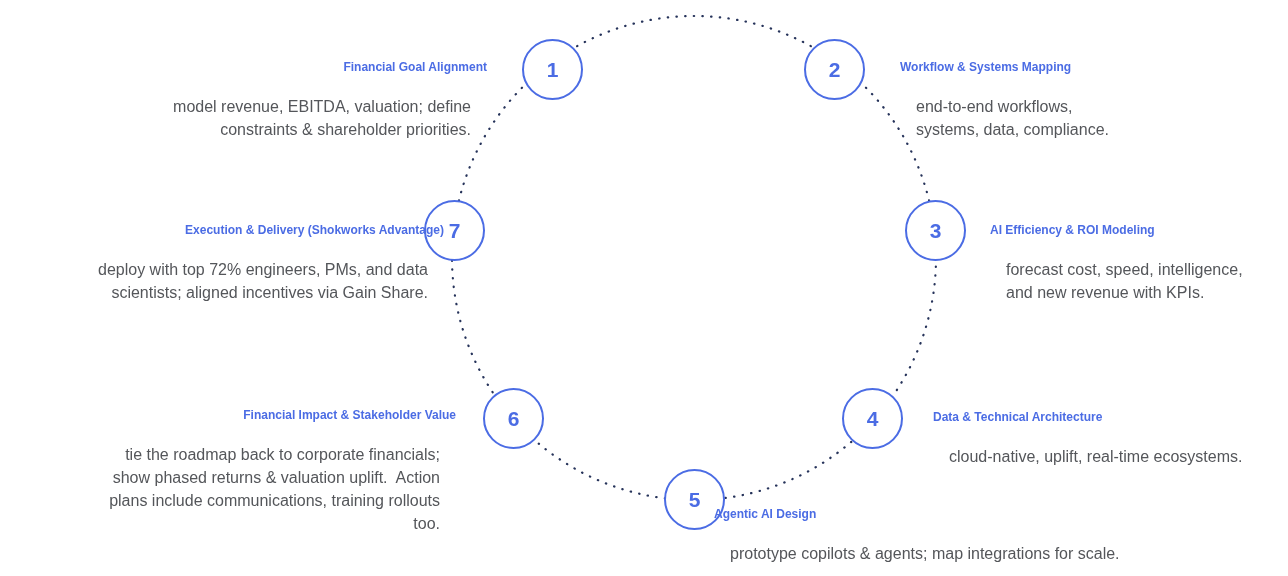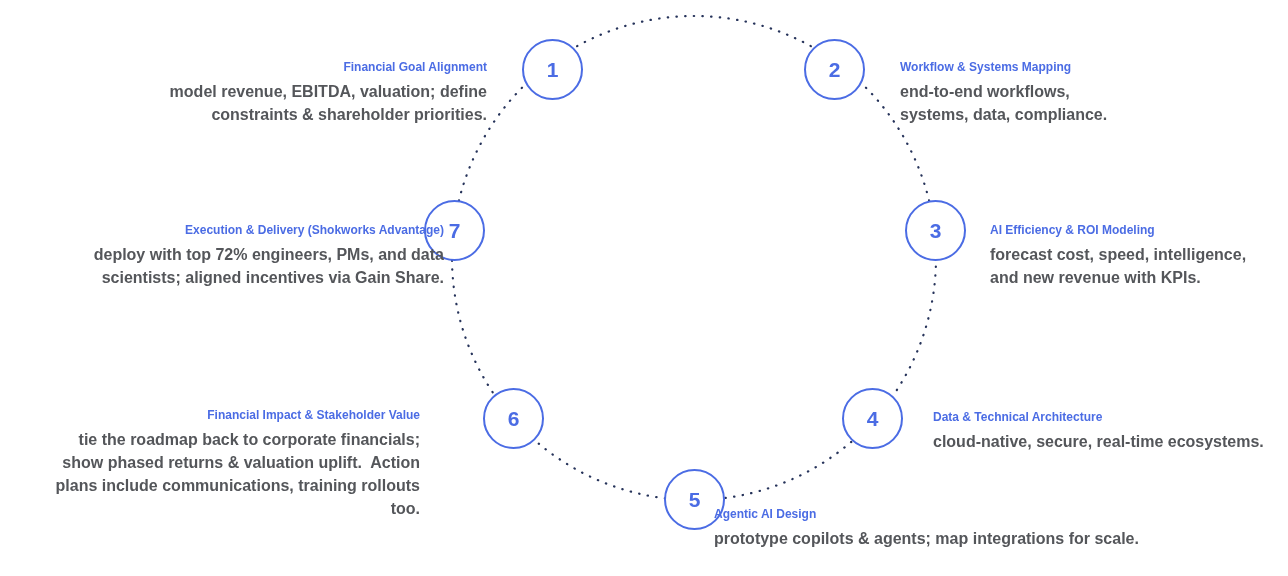--- a/index.html
+++ b/index.html
@@ -53,22 +53,22 @@
     font-size: 16px;
   }
   .textblock .step-title {
     margin: 0 0 1px 0;
     font-size: 12px;
     font-weight: 700;
     color: var(--accent-blue, #4b6ce4);
     white-space: pre-wrap;
   }
   .textblock .step-desc {
-    margin: 0;
-    font-weight: 700;
+    margin: 16px;
+    font-weight: 400;
     color: var(--body-text, #54565a);
     white-space: pre-wrap;
   }
   .align-right { text-align: right; }
   .align-left  { text-align: left; }
 
   
   .node-1 { left: 522px; top: 39px; }
   .node-2 { left: 804px; top: 39px; }
   .node-3 { left: 905px; top: 200px; }
@@ -76,21 +76,21 @@
   .node-5 { left: 664px; top: 469px; }
   .node-6 { left: 483px; top: 388px; }
   .node-7 { left: 424px; top: 200px; }
 
   
   .text-1 { right: 801px; top: 56px; }
   .text-2 { left: 900px;  top: 56px; }
   .text-3 { left: 990px;  top: 219px; }
   .text-4 { left: 933px;  top: 406px; }
   .text-5 { left: 714px;  top: 503px; }
-  .text-6 { right: 868px; top: 404px; text-align: right; }
+  .text-6 { right: 832px; top: 404px; text-align: right; }
   .text-7 { right: 844px; top: 219px; }
 </style>
 </head>
 <body>
 
 <div class="stage">
 
   <svg class="ring-svg" width="1288" height="576" aria-hidden="true">
     <circle cx="694" cy="258" r="242"></circle>
   </svg>
@@ -130,21 +130,21 @@
   </div>
 
   <div class="textblock text-3 align-left">
     <h3 class="step-title">AI Efficiency &amp; ROI Modeling</h3>
     <p class="step-desc">forecast cost, speed, intelligence,
 and new revenue with KPIs.</p>
   </div>
 
   <div class="textblock text-4 align-left">
     <h3 class="step-title">Data &amp; Technical Architecture</h3>
-    <p class="step-desc">cloud-native, secure, real-time ecosystems.</p>
+    <p class="step-desc">cloud-native, uplift, real-time ecosystems.</p>
   </div>
 
   <div class="textblock text-5 align-left">
     <h3 class="step-title">Agentic AI Design</h3>
     <p class="step-desc">prototype copilots &amp; agents; map integrations for scale.</p>
   </div>
 
   <div class="textblock text-6 align-right">
     <h3 class="step-title">Financial Impact &amp; Stakeholder Value</h3>
     <p class="step-desc">tie the roadmap back to corporate financials;

